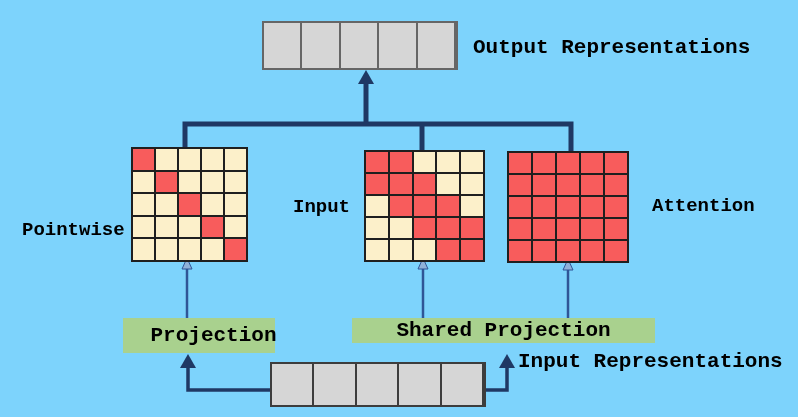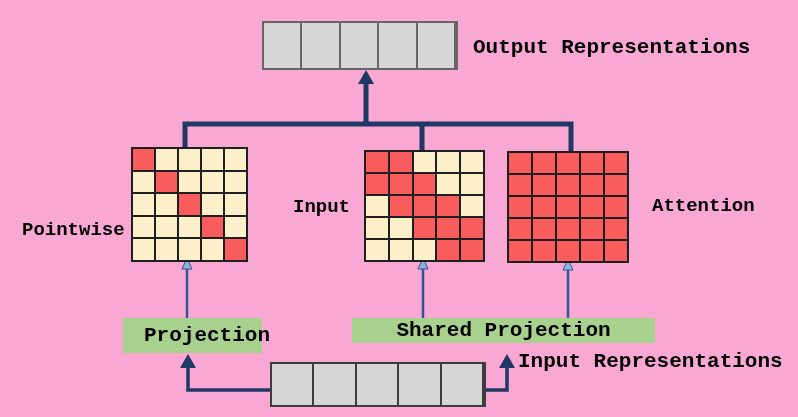--- a/index.html
+++ b/index.html
@@ -5,21 +5,21 @@
   * { box-sizing: border-box; margin: 0; padding: 0; }
   html, body { background: #ffffff; }
   body {
     font-family: "Liberation Mono", "DejaVu Sans Mono", monospace;
     color: var(--text, #000);
   }
   #canvas {
     position: relative;
     width: 798px;
     height: 417px;
-    background: #f9a8d4;
+    background: #7dd3fc;
     overflow: hidden;
   }
   #connectors {
     position: absolute;
     left: 0; top: 0;
     width: 798px; height: 417px;
   }
   .thick  { stroke: var(--navy); stroke-width: 5;   fill: none; }
   .mid    { stroke: var(--navy); stroke-width: 3.5; fill: none; }
   .thin   { stroke: var(--blue); stroke-width: 2.5; fill: none; }
@@ -70,21 +70,21 @@
 
   .greenbox {
     position: absolute;
     background: var(--green);
     display: flex;
     align-items: center;
     justify-content: center;
     font-size: 21px;
     font-weight: bold;
   }
-  #projection-box        { left: 123px; top: 318px; width: 139px; height: 35px; padding-left: 29px; }
+  #projection-box        { left: 123px; top: 318px; width: 152px; height: 35px; padding-left: 29px; }
   #shared-projection-box { left: 352px; top: 318px; width: 303px; height: 25px; }
 </style>
 </head>
 <body>
 
 <div id="canvas">
 
   <svg id="connectors" viewBox="0 0 798 417" xmlns="http://www.w3.org/2000/svg">
 
     <polyline class="thick" points="185,149 185,124 571,124 571,153"></polyline>

